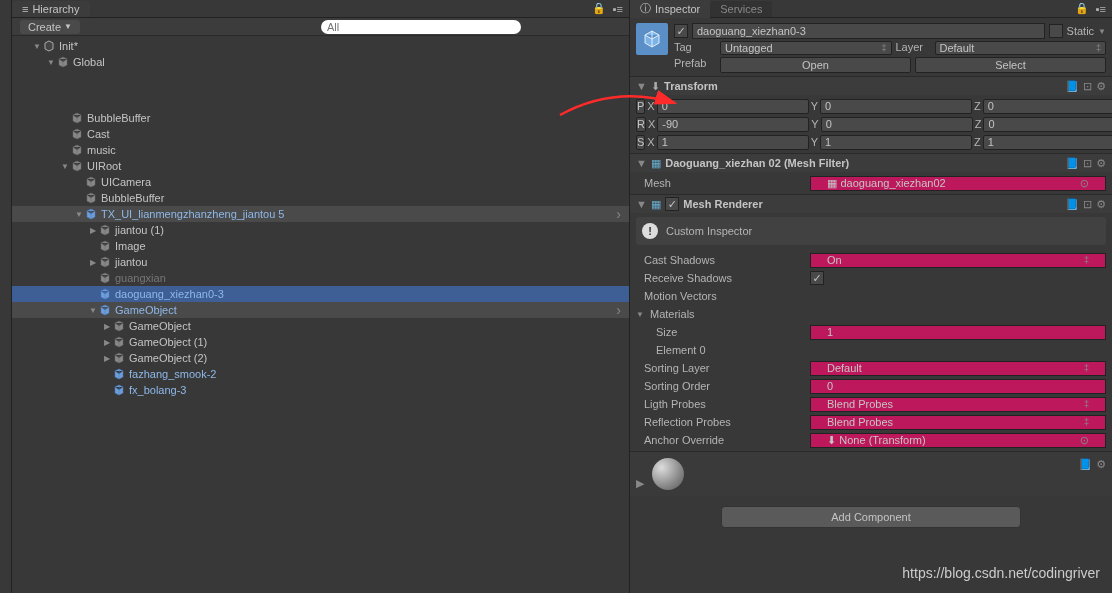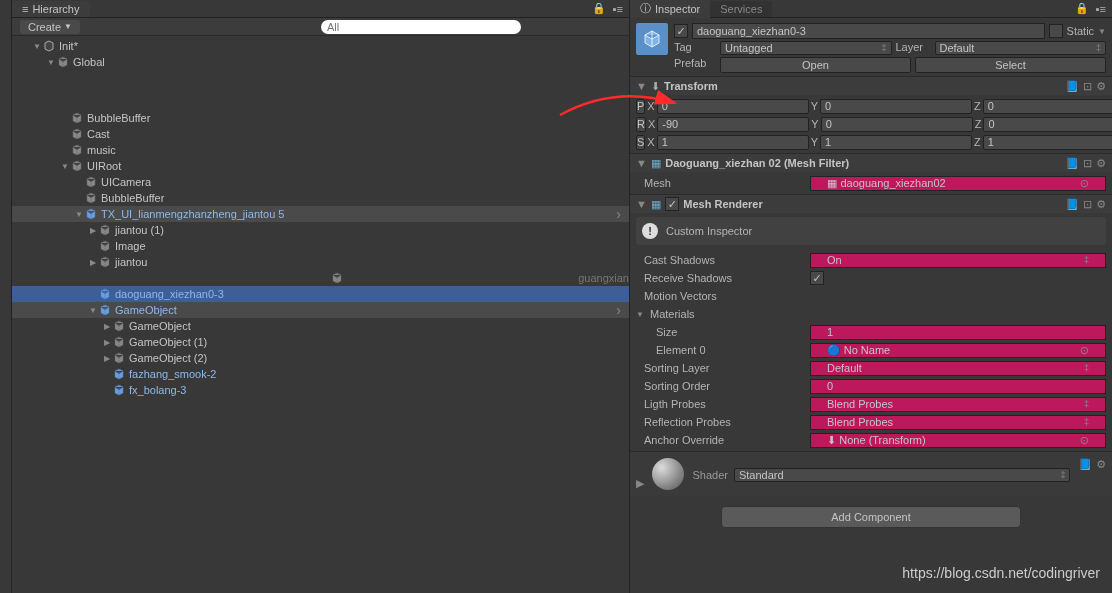--- a/index.html
+++ b/index.html
@@ -178,21 +178,21 @@
       </div>
       <div class="tree-row" style="padding-left: 76px;">
         <span class="arrow " style="font-size:8px;">▶</span>
         <span class="obj-icon">
           <svg width="12" height="12" viewBox="0 0 12 12">
             <path d="M6 1 L10 3 L10 9 L6 11 L2 9 L2 3 Z M6 1 L6 6 M2 3 L6 6 L10 3 M6 6 L6 11" fill="#888" stroke="#666" stroke-width="0.5"></path>
           </svg>
         </span>
         <span style="color:#c4c4c4">jiantou</span>
       </div>
-      <div class="tree-row" style="padding-left: 76px; justify-content: space-between;">
+      <div class="tree-row" style="padding-left: 76px;">
         <span class="arrow empty" style="font-size:8px;"></span>
         <span class="obj-icon">
           <svg width="12" height="12" viewBox="0 0 12 12">
             <path d="M6 1 L10 3 L10 9 L6 11 L2 9 L2 3 Z M6 1 L6 6 M2 3 L6 6 L10 3 M6 6 L6 11" fill="#888" stroke="#666" stroke-width="0.5"></path>
           </svg>
         </span>
         <span style="color:#777">guangxian</span>
       </div>
       <div class="tree-row selected" style="padding-left: 76px;">
         <span class="arrow empty" style="font-size:8px;"></span>
@@ -404,23 +404,20 @@
         <div class="prop-row">
           <span style="color:#888;font-size:8px;width:10px;">▼</span>
           <span class="prop-label" style="width:160px;padding-left:0;">Materials</span>
         </div>
         <div class="prop-row">
           <span class="prop-label indent">Size</span>
           <input class="prop-field" value="1" style="">
         </div>
         <div class="prop-row">
           <span class="prop-label indent">Element 0</span>
-          <div class="prop-field obj-ref">
-            <span>🔵 No Name</span>
-          </div>
         </div>
         <div class="prop-row">
           <span class="prop-label">Sorting Layer</span>
           <div class="prop-field dropdown">
             <span>Default</span>
           </div>
         </div>
         <div class="prop-row">
           <span class="prop-label">Sorting Order</span>
           <input class="prop-field" value="0" style="">
@@ -443,26 +440,20 @@
             <span>⬇ None (Transform)</span>
           </div>
         </div>
       </div>
   </div>
 
   <div class="material-preview">
     <span style="color:#888;align-self:flex-end;">▶</span>
     <div class="mat-sphere"></div>
     <div style="flex:1;">
-      <div style="display:flex;gap:6px;margin-top:2px;align-items:center;">
-        <span style="color:#999;">Shader</span>
-        <div class="dropdown" style="flex:1;">
-            <span>Standard</span>
-          </div>
-      </div>
     </div>
     <div class="comp-icons" style="align-self:flex-start;">
       <span>📘</span>
       <span>⚙</span>
     </div>
   </div>
 
   <div class="add-comp-btn">Add Component</div>
 </div>
 

